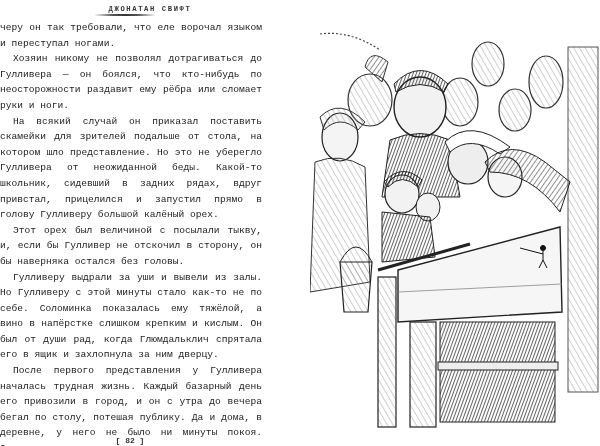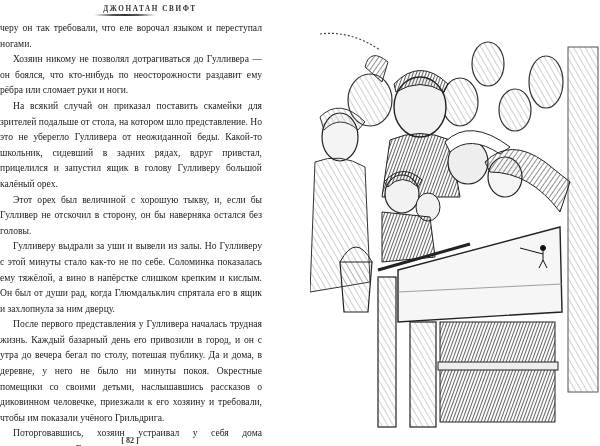--- a/index.html
+++ b/index.html
@@ -1,19 +1,19 @@
 <!DOCTYPE html>
 <html><head>
 <meta charset="utf-8">
 <style>
   html, body { margin: 0; padding: 0; background: #ffffff; }
   body { width: 600px; height: 446px; overflow: hidden; position: relative; }
   .page-left {
     position: absolute; left: 0; top: 0; width: 300px; height: 446px;
-    font-family: Liberation Serif, serif;
+    font-family: Liberation Mono, monospace;
     color: #222; font-size: 9.6px; line-height: 15.6px;
   }
   .running-head {
     position: absolute; top: 2px; left: 0; width: 300px; text-align: center;
     font-size: 7.2px; letter-spacing: 1.6px; font-weight: bold; color: #333;
   }
   .head-rule {
     position: absolute; top: 14px; left: 94px; width: 62px; height: 2px;
     background: linear-gradient(to right, rgba(60,60,60,0), #555 30%, #333 50%, #555 70%, rgba(60,60,60,0));
   }
@@ -31,22 +31,22 @@
 </head>
 <body>
 
 <div class="page-left">
   <div class="running-head">ДЖОНАТАН СВИФТ</div>
   <div class="head-rule"></div>
 
   <div class="body-text">
     <p class="para">черу он так требовали, что еле ворочал языком и переступал ногами.</p>
     <p class="para indent">Хозяин никому не позволял дотрагиваться до Гулливера — он боялся, что кто-нибудь по неосторожности раздавит ему рёбра или сломает руки и ноги.</p>
-    <p class="para indent">На всякий случай он приказал поставить скамейки для зрителей подальше от стола, на котором шло представление. Но это не уберегло Гулливера от неожиданной беды. Какой-то школьник, сидевший в задних рядах, вдруг привстал, прицелился и запустил ящик в голову Гулливеру большой калёный орех.</p>
-    <p class="para indent">Этот орех был величиной с хорошую тыкву, и, если бы Гулливер не отскочил в сторону, он бы наверняка остался без головы.</p>
+    <p class="para indent">На всякий случай он приказал поставить скамейки для зрителей подальше от стола, на котором шло представление. Но это не уберегло Гулливера от неожиданной беды. Какой-то школьник, сидевший в задних рядах, вдруг привстал, прицелился и запустил прямо в голову Гулливеру большой калёный орех.</p>
+    <p class="para indent">Этот орех был величиной с посылали тыкву, и, если бы Гулливер не отскочил в сторону, он бы наверняка остался без головы.</p>
     <p class="para indent">Гулливеру выдрали за уши и вывели из залы. Но Гулливеру с этой минуты стало как-то не по себе. Соломинка показалась ему тяжёлой, а вино в напёрстке слишком крепким и кислым. Он был от души рад, когда Глюмдальклич спрятала его в ящик и захлопнула за ним дверцу.</p>
     <p class="para indent">После первого представления у Гулливера началась трудная жизнь. Каждый базарный день его привозили в город, и он с утра до вечера бегал по столу, потешая публику. Да и дома, в деревне, у него не было ни минуты покоя. Окрестные помещики со своими детьми, наслышавшись рассказов о диковинном человечке, приезжали к его хозяину и требовали, чтобы им показали учёного Грильдрига.</p>
     <p class="para indent">Поторговавшись, хозяин устраивал у себя дома представление. Гости уезжали очень довольные и, возвратившись к себе, посылали посмотреть на Гулливера всех своих соседей, знакомых и родственников.</p>
 
   </div>
 
   <div class="folio">[ 82 ]</div>
 </div>
 
 <div class="illustration">

